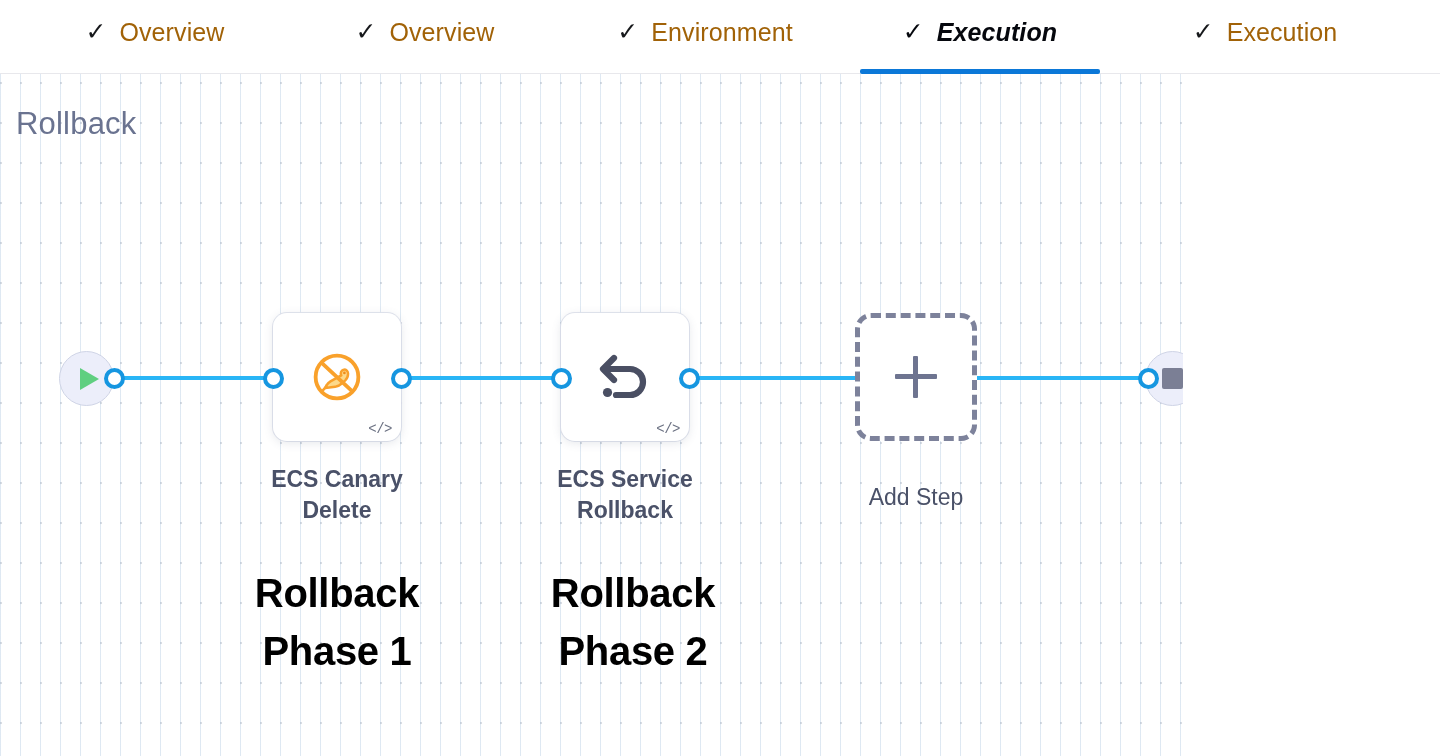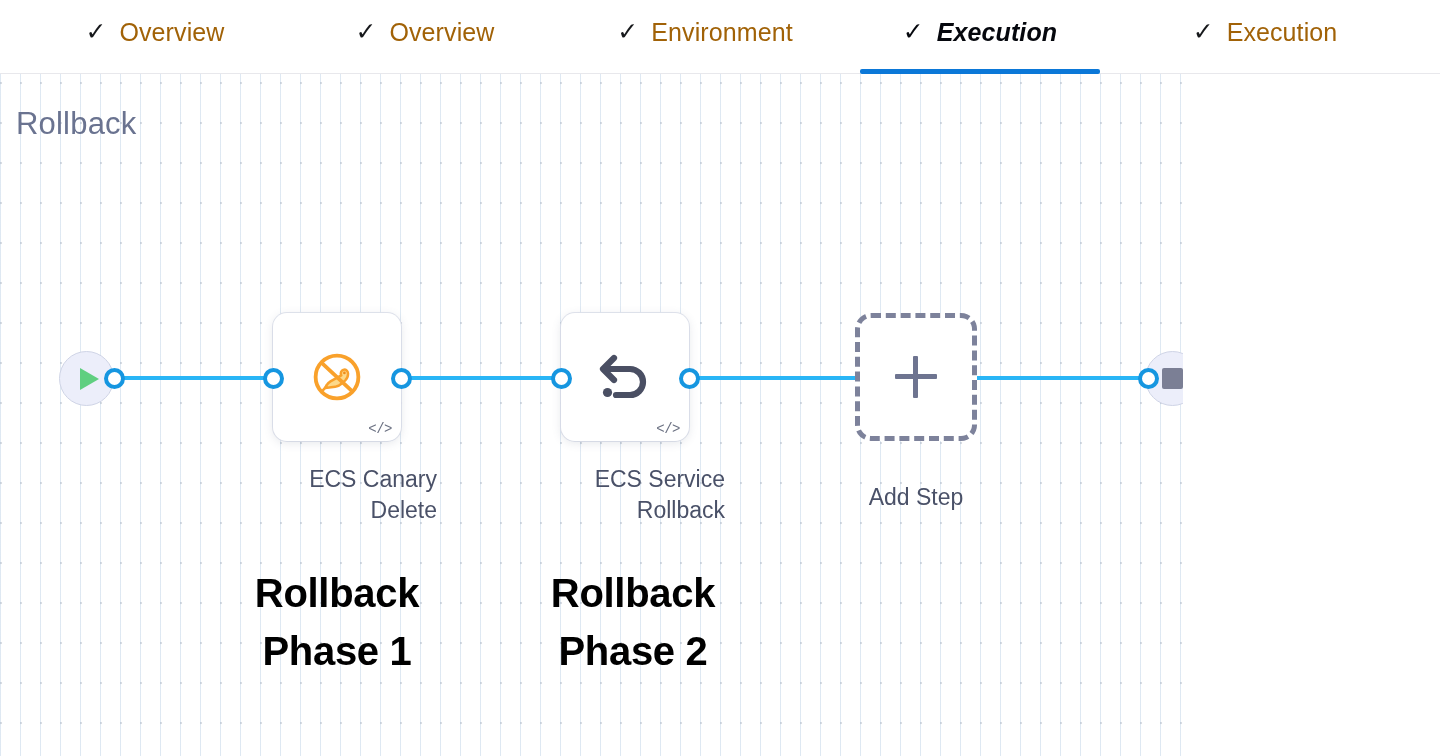--- a/index.html
+++ b/index.html
@@ -216,25 +216,25 @@
     position: absolute;
     background: #6e7490;
     border-radius: 1px;
   }
   .plus-sign::before { left: 0; top: 18px; width: 42px; height: 5px; }
   .plus-sign::after  { top: 0; left: 18px; height: 42px; width: 5px; }
 
   
   .node-label {
     position: absolute;
-    text-align: right;
+    text-align: center;
     font-size: 23px;
     line-height: 1.33;
     color: #4a5168;
-    font-weight: 400;
+    font-weight: 700;
     z-index: 5;
     user-select: none;
   }
   .add-label {
     position: absolute;
     text-align: center;
     font-size: 23px;
     line-height: 1.2;
     color: #4a5168;
     z-index: 5;

